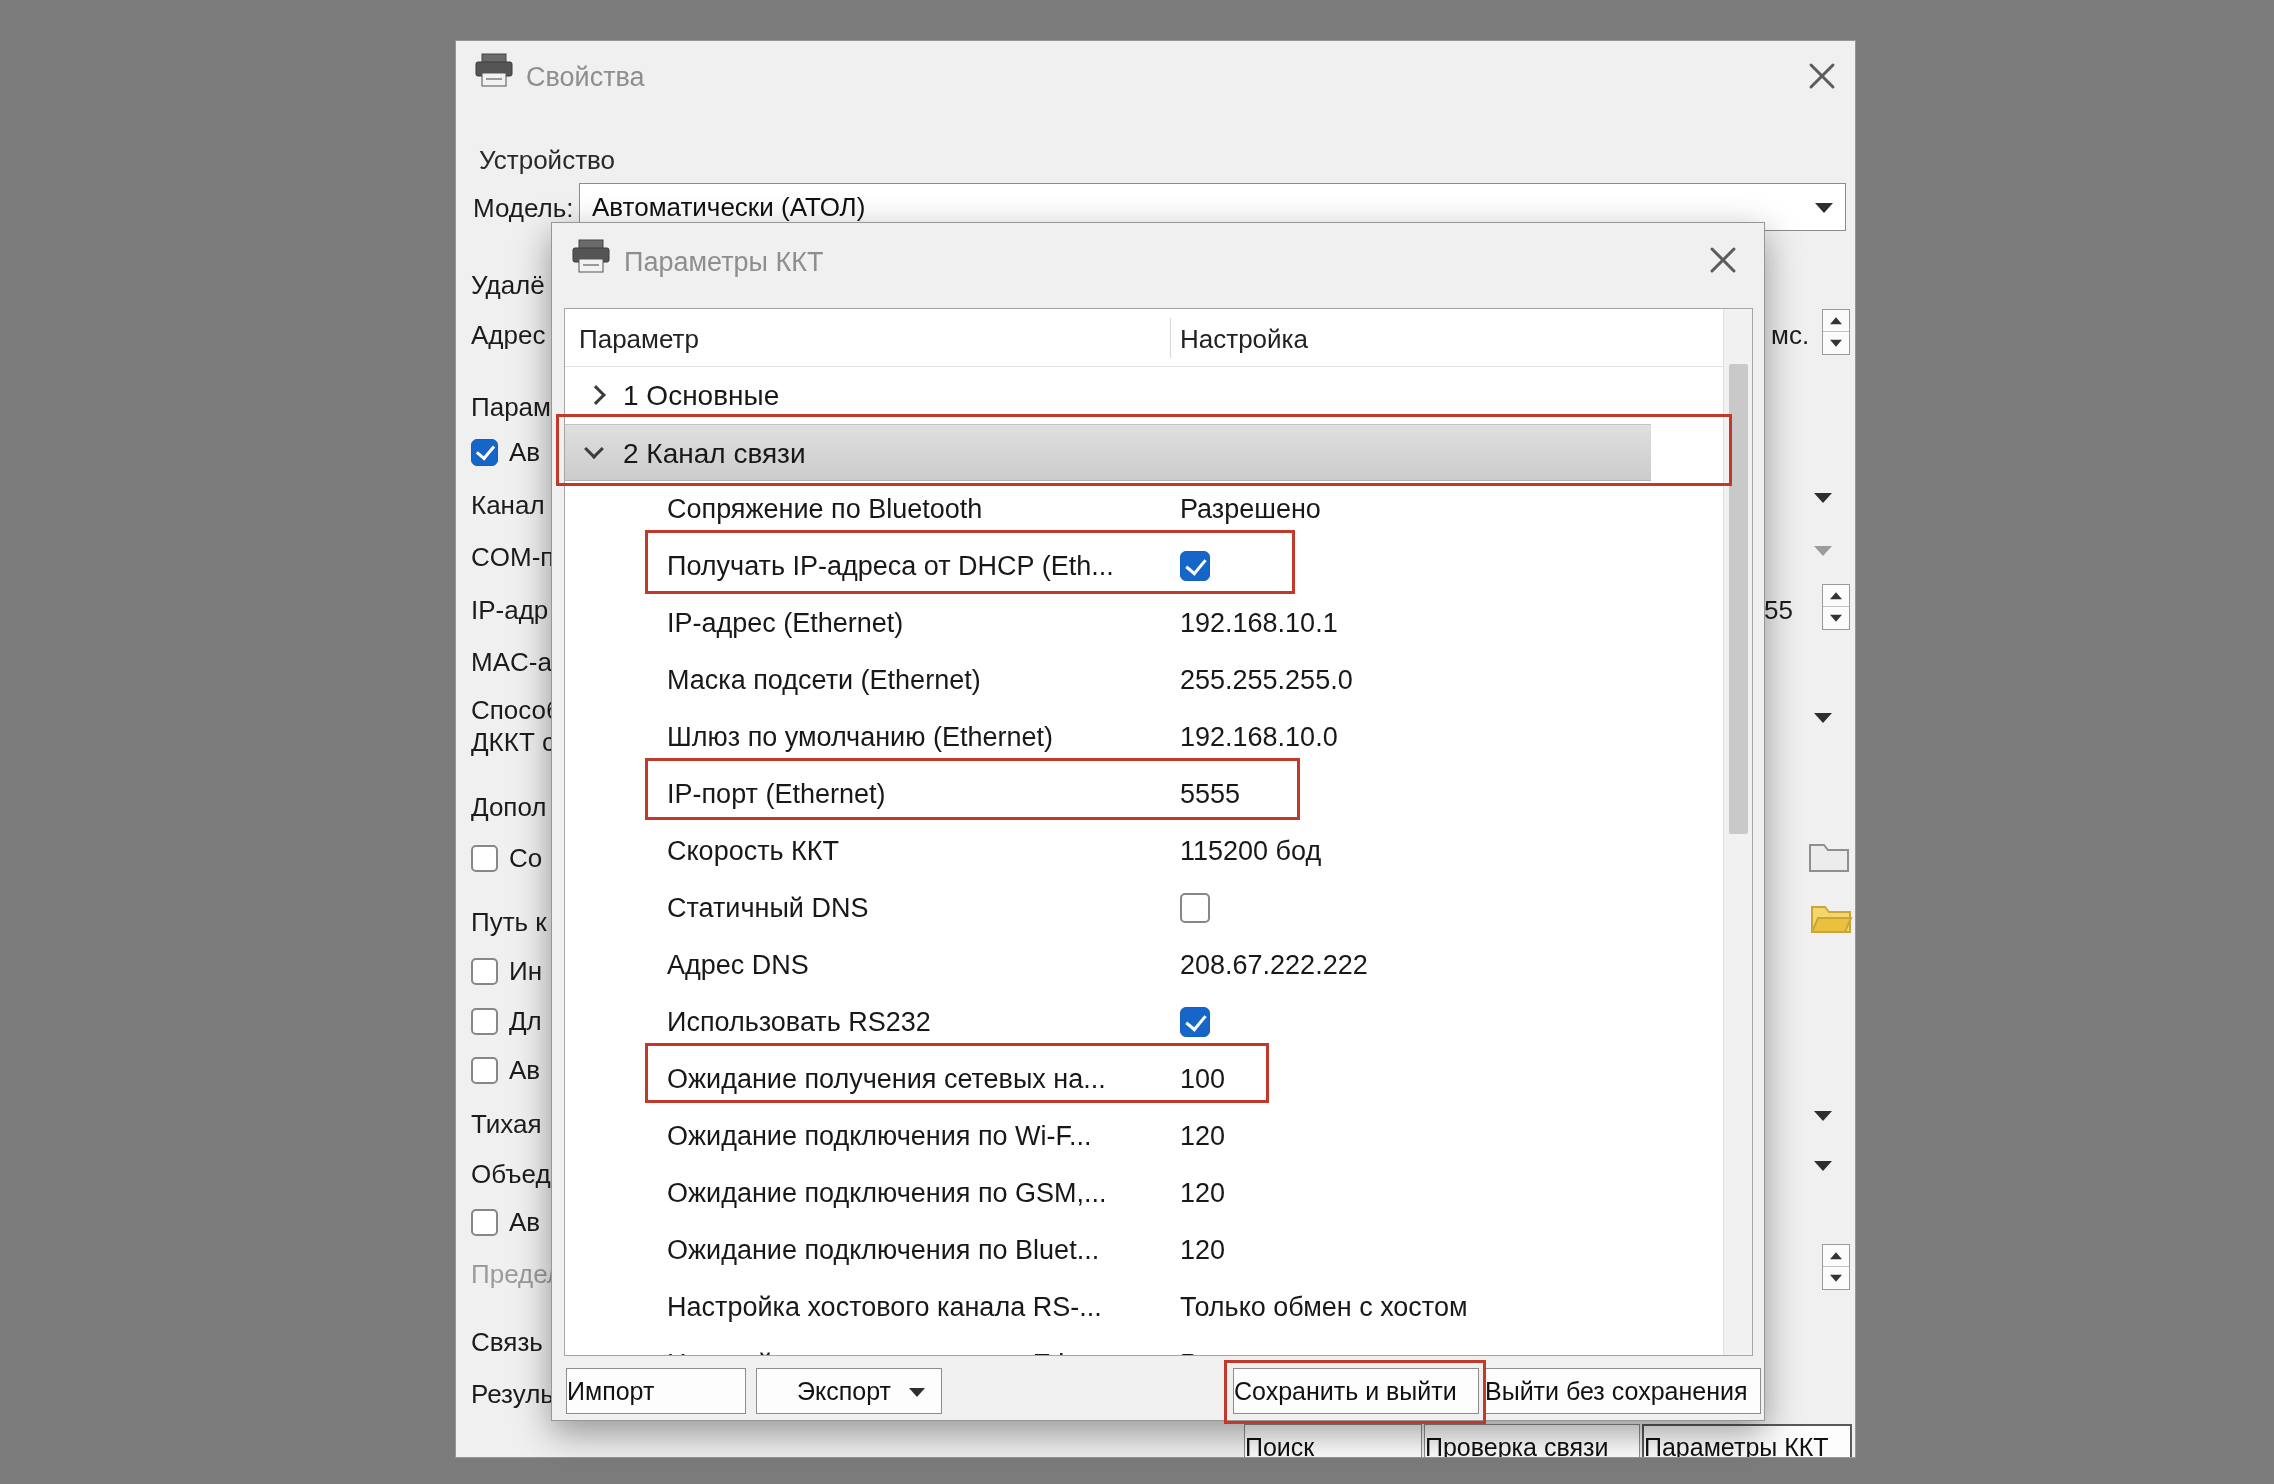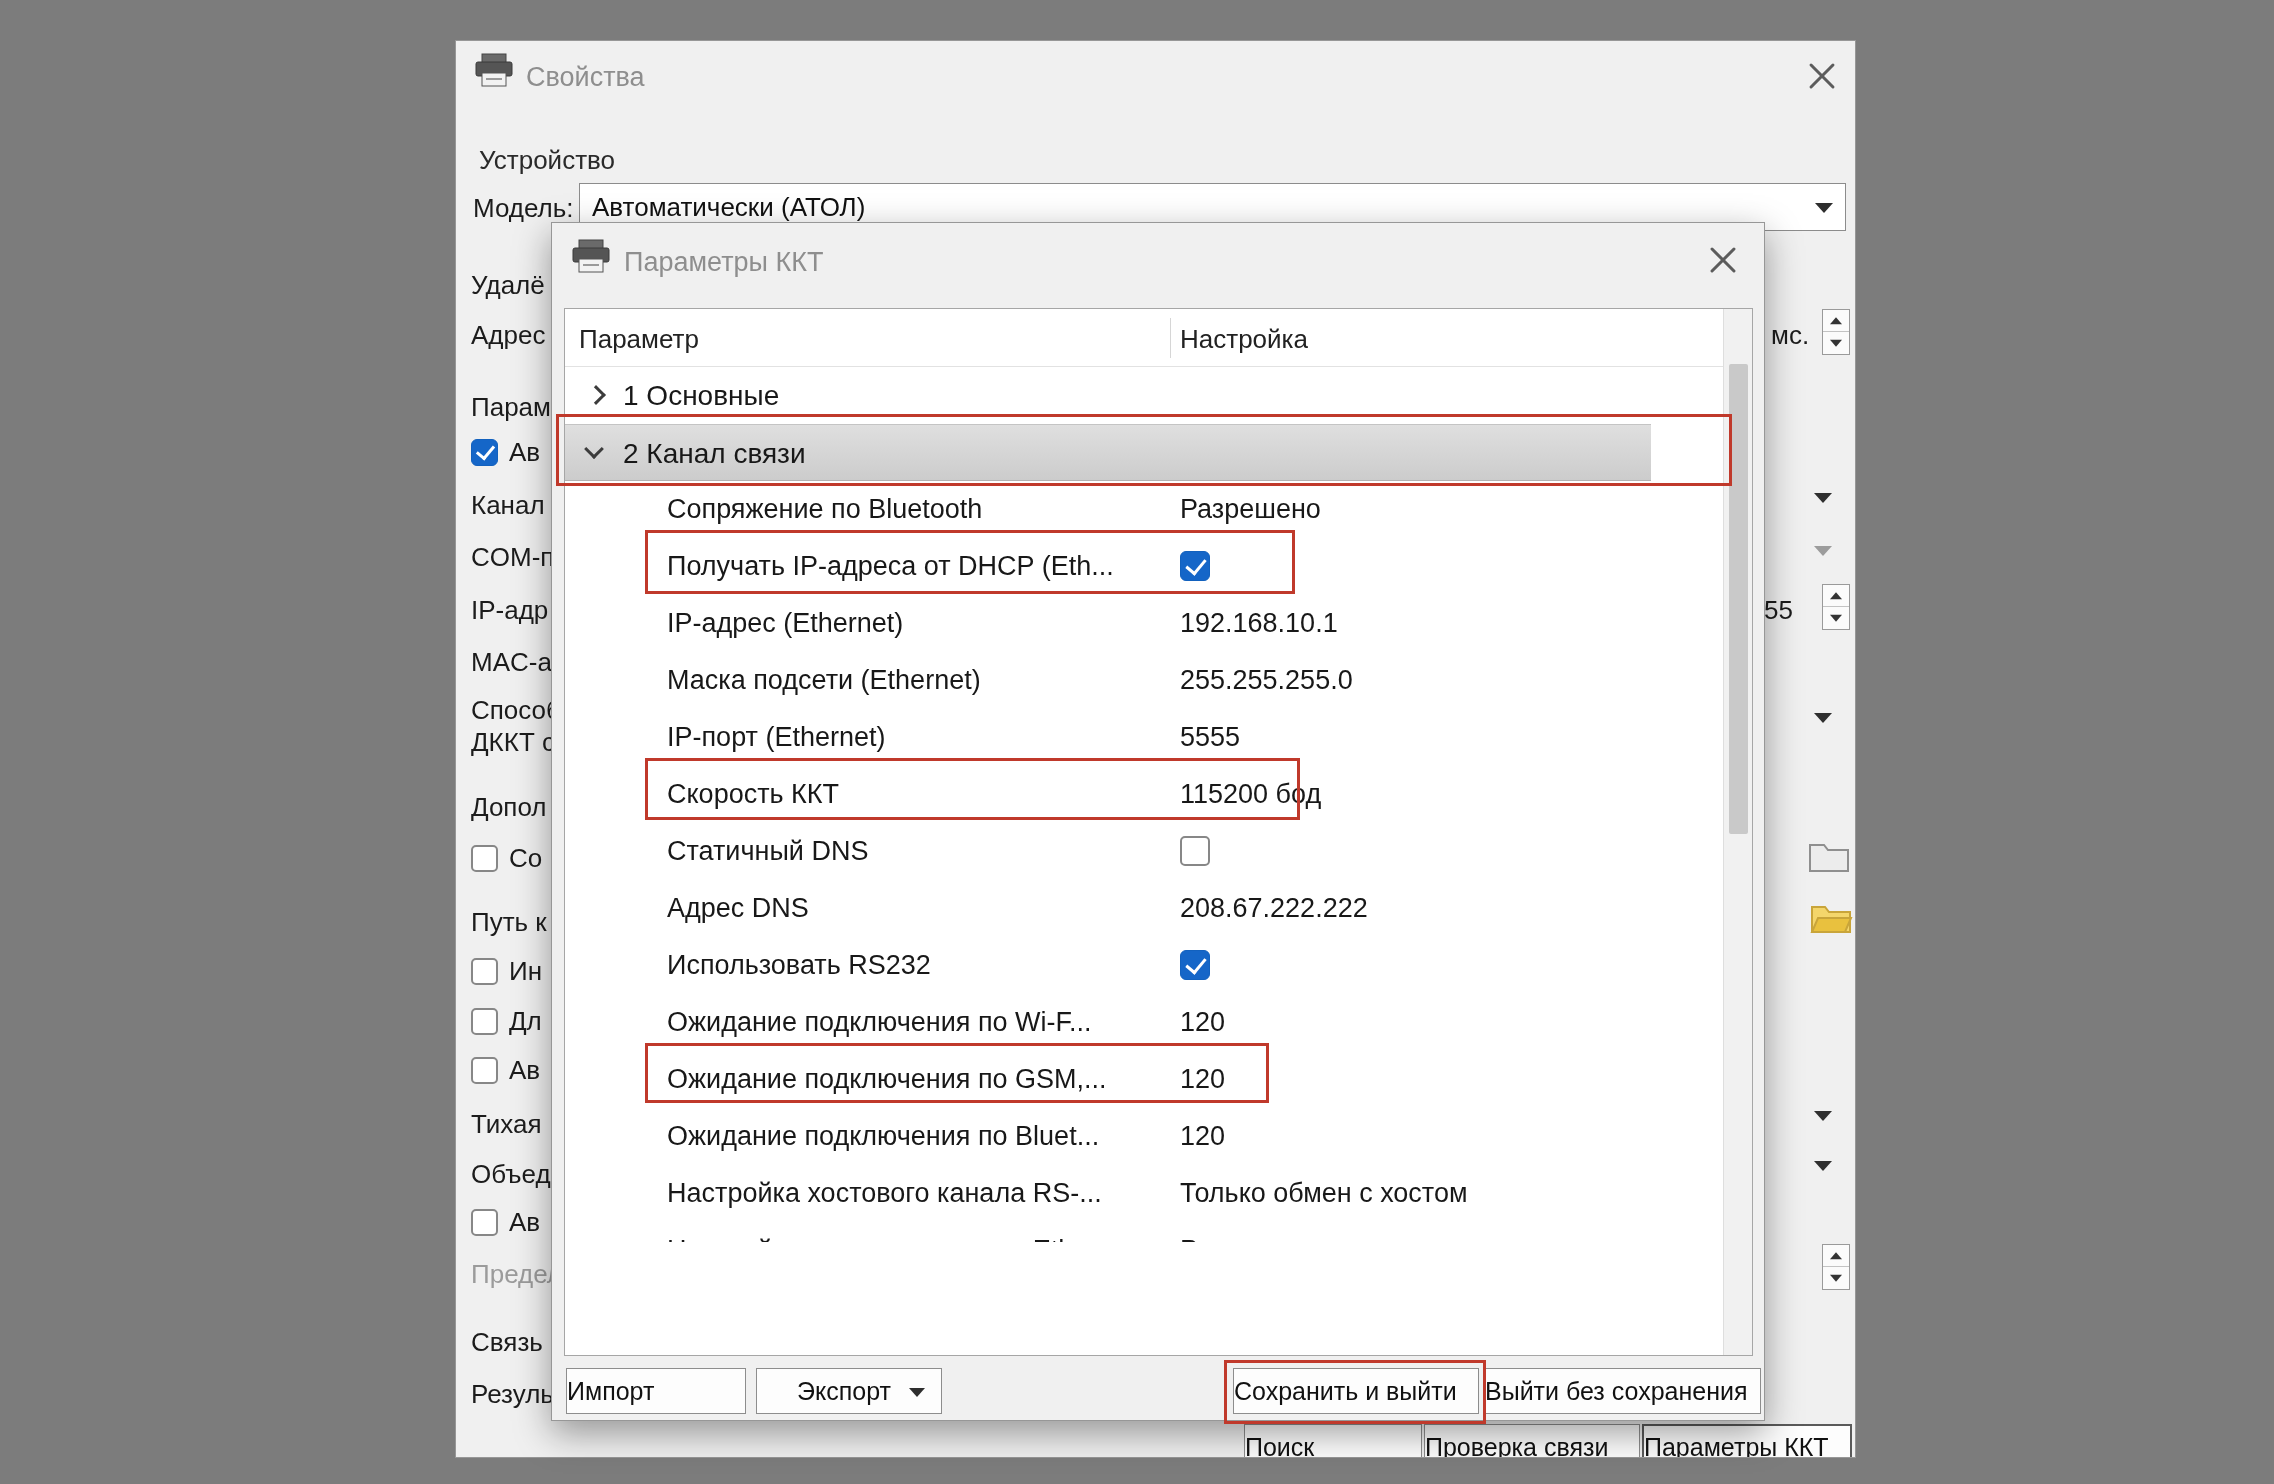--- a/index.html
+++ b/index.html
@@ -254,38 +254,46 @@
         </div>
         <div class="trow">
           <span class="pname">IP-адрес (Ethernet)</span>
           <span class="pval">192.168.10.1</span>
         </div>
         <div class="trow">
           <span class="pname">Маска подсети (Ethernet)</span>
           <span class="pval">255.255.255.0</span>
         </div>
         <div class="trow">
+          <span class="pname">Шлюз по умолчанию (Ethernet)</span>
+          <span class="pval">192.168.10.0</span>
+        </div>
+        <div class="trow">
           <span class="pname">IP-порт (Ethernet)</span>
           <span class="pval">5555</span>
         </div>
         <div class="trow">
           <span class="pname">Скорость ККТ</span>
           <span class="pval">115200 бод</span>
         </div>
         <div class="trow">
           <span class="pname">Статичный DNS</span>
           <span class="cb unchecked"></span>
         </div>
         <div class="trow">
           <span class="pname">Адрес DNS</span>
           <span class="pval">208.67.222.222</span>
         </div>
         <div class="trow">
           <span class="pname">Использовать RS232</span>
           <span class="cb checked"></span>
+        </div>
+        <div class="trow">
+          <span class="pname">Ожидание получения сетевых на...</span>
+          <span class="pval">100</span>
         </div>
         <div class="trow">
           <span class="pname">Ожидание подключения по Wi-F...</span>
           <span class="pval">120</span>
         </div>
         <div class="trow">
           <span class="pname">Ожидание подключения по GSM,...</span>
           <span class="pval">120</span>
         </div>
         <div class="trow">

